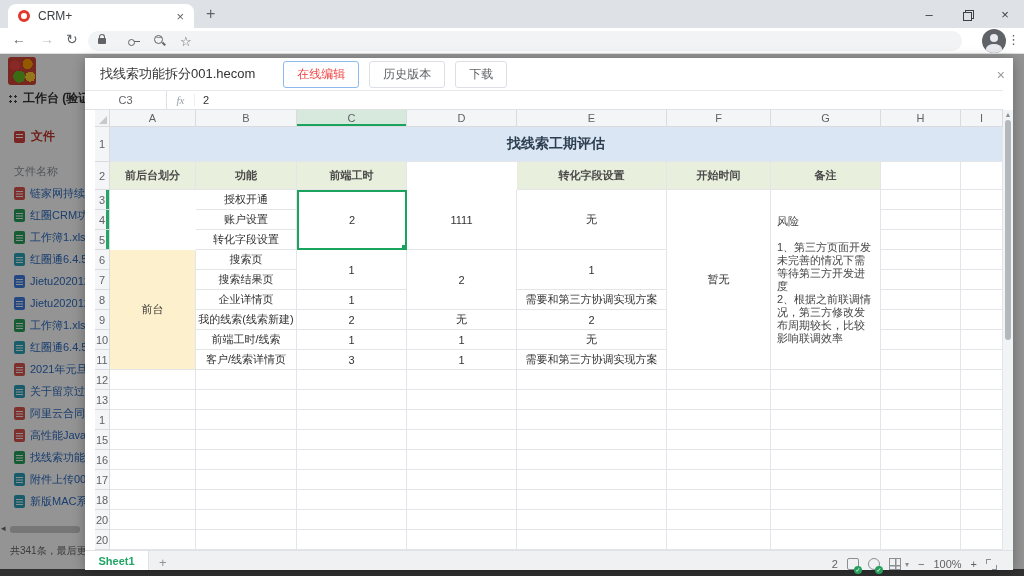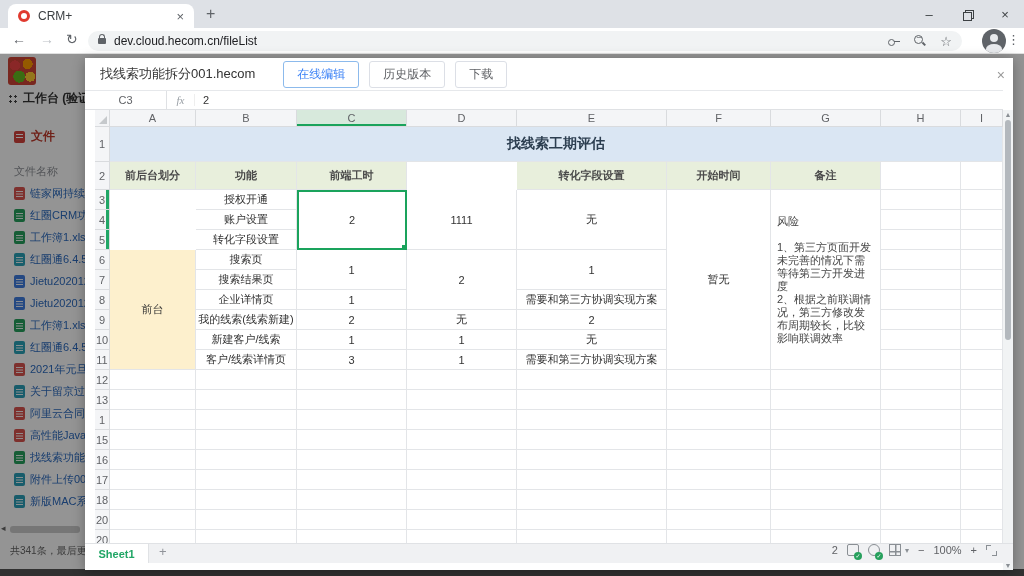--- a/index.html
+++ b/index.html
@@ -71,21 +71,21 @@
   .side-scroll { position:absolute; left:10px; top:472px; width:70px; height:7px; background:#ccc; border-radius:3px; }
   .side-scroll::before { content:"◂"; position:absolute; left:-9px; top:-3px; font-size:9px; color:#666; }
   .side-footer { position:absolute; left:10px; top:490px; font-size:10px; color:#666; white-space:nowrap; }
 
   
   .modal { position:absolute; left:85px; top:4px; width:928px; height:512px; background:#fff; z-index:10;
            box-shadow:0 2px 12px rgba(0,0,0,.3); }
   .m-header { position:absolute; top:0; left:0; width:100%; height:32px; display:flex; align-items:center; padding-left:15px; gap:10px; }
   .m-file { font-size:13px; color:#333; margin-right:18px; }
   .btn { font-size:12px; padding:4px 13px; border:1px solid #dcdfe6; border-radius:3px; background:#fff; color:#606266; }
-  .btn.primary { border-color:#8cbaec; color:#3b82f6; }
+  .btn.primary { border-color:#8cbaec; color:#ef4444; }
   .m-close { position:absolute; right:8px; top:9px; font-size:14px; color:#999; }
 
   .fbar { position:absolute; top:32px; left:0; width:918px; height:20px; border-top:1px solid #e6e8eb; border-bottom:1px solid #dfe1e4; display:flex; align-items:center; }
   .namebox { width:82px; height:100%; border-right:1px solid #dfe1e4; display:flex; align-items:center; justify-content:center; font-size:11px; color:#606266; }
   .fx { width:28px; text-align:center; font-size:11px; font-style:italic; color:#9aa0a6; font-family:"Liberation Serif",serif; border-right:1px solid #eee; }
   .fval { padding-left:8px; font-size:11px; color:#333; }
 
   .grid { position:absolute; left:10px; top:52px; display:grid; background:#fff;
           grid-template-columns:15px 86px 101px 110px 110px 150px 104px 110px 80px 42px;
           grid-template-rows:17px 35px 28px repeat(18, 20px); }
@@ -104,21 +104,21 @@
   .selcell::after { content:""; position:absolute; right:-4px; bottom:-4px; width:6px; height:6px; background:#1aa35c; border:1px solid #fff; }
   .note { justify-content:flex-start; text-align:left; white-space:pre-line; padding:0 6px; line-height:13px; font-size:11px; color:#444; }
 
   .vscroll { position:absolute; right:0; top:52px; width:10px; height:460px; background:#f1f3f4; }
   .vscroll .arr { position:absolute; left:0; width:10px; font-size:7px; color:#8a8f94; text-align:center; }
   .vthumb { position:absolute; left:2px; top:10px; width:6px; height:220px; background:#b3b8bd; border-radius:3px; }
 
   .hscroll { position:absolute; left:10px; top:494px; width:908px; height:6px; background:#f6f7f8; }
   .hthumb { position:absolute; left:10px; top:1px; width:840px; height:4px; background:#9aa0a6; border-radius:2px; }
   .hscroll .arr { position:absolute; top:-2px; font-size:8px; color:#8a8f94; }
-  .sheetbar { position:absolute; left:0; bottom:7px; width:100%; height:20px; background:#f0f1f3; border-top:1px solid #e0e2e5; display:flex; align-items:flex-start; }
+  .sheetbar { position:absolute; left:0; bottom:0; width:100%; height:20px; background:#f0f1f3; border-top:1px solid #e0e2e5; display:flex; align-items:flex-end; }
   .sheettab { width:64px; height:100%; background:#fff; border-right:1px solid #e0e2e5; display:flex; align-items:center; justify-content:center;
               font-size:11px; font-weight:bold; color:#21a666; }
   .addsheet { margin-left:10px; color:#909399; font-size:13px; }
   .statusctl { margin-left:auto; display:flex; align-items:center; gap:9px; padding-right:16px; font-size:11px; color:#606266; }
   .chk-ic { position:relative; width:12px; height:12px; border:1.5px solid #8a8f94; border-radius:2px; }
   .chk-ic.round { border-radius:50%; }
   .chk-ic::after { content:"✓"; position:absolute; right:-4px; bottom:-5px; width:8px; height:8px; background:#27a05d; color:#fff;
                    font-size:6px; line-height:8px; text-align:center; border-radius:50%; }
   .gridview-ic { width:12px; height:12px; border:1.5px solid #8a8f94;
                  background:linear-gradient(#8a8f94,#8a8f94) 5.5px 0/1.5px 100% no-repeat, linear-gradient(#8a8f94,#8a8f94) 0 5.5px/100% 1.5px no-repeat; }
@@ -147,21 +147,20 @@
       <span class="winbtn">×</span>
     </div>
   </div>
 
   <div class="navbar">
     <span class="nav-ic" style="left:12px">←</span>
     <span class="nav-ic" style="left:40px;color:#bdc1c6">→</span>
     <span class="nav-ic" style="left:66px">↻</span>
     <div class="omnibox">
       <span class="lock"></span>
-      <span class="url">dev.cloud.hecom.cn/fileList</span>
       <span class="omni-ic keyicon"></span>
       <span class="omni-ic magminus">
           <i></i>
         </span>
       <span class="omni-ic">☆</span>
     </div>
     <span class="avatar"></span>
     <span class="menu-dots">⋮</span>
   </div>
 
@@ -274,21 +273,21 @@
 
         <div class="cell frontend" style="grid-row:7/13;grid-column:2">前台</div>
 
         <div class="cell" style="grid-row:4;grid-column:3">授权开通</div>
         <div class="cell" style="grid-row:5;grid-column:3">账户设置</div>
         <div class="cell" style="grid-row:6;grid-column:3">转化字段设置</div>
         <div class="cell" style="grid-row:7;grid-column:3">搜索页</div>
         <div class="cell" style="grid-row:8;grid-column:3">搜索结果页</div>
         <div class="cell" style="grid-row:9;grid-column:3">企业详情页</div>
         <div class="cell" style="grid-row:10;grid-column:3">我的线索(线索新建)</div>
-        <div class="cell" style="grid-row:11;grid-column:3">新建客户/线索</div>
+        <div class="cell" style="grid-row:11;grid-column:3">前端工时/线索</div>
         <div class="cell" style="grid-row:12;grid-column:3">客户/线索详情页</div>
 
         <div class="cell selcell" style="grid-row:4/7;grid-column:4">2</div>
         <div class="cell" style="grid-row:7/9;grid-column:4">1</div>
         <div class="cell" style="grid-row:9;grid-column:4">1</div>
         <div class="cell" style="grid-row:10;grid-column:4">2</div>
         <div class="cell" style="grid-row:11;grid-column:4">1</div>
         <div class="cell" style="grid-row:12;grid-column:4">3</div>
 
         <div class="cell" style="grid-row:4/7;grid-column:5">1111</div>

